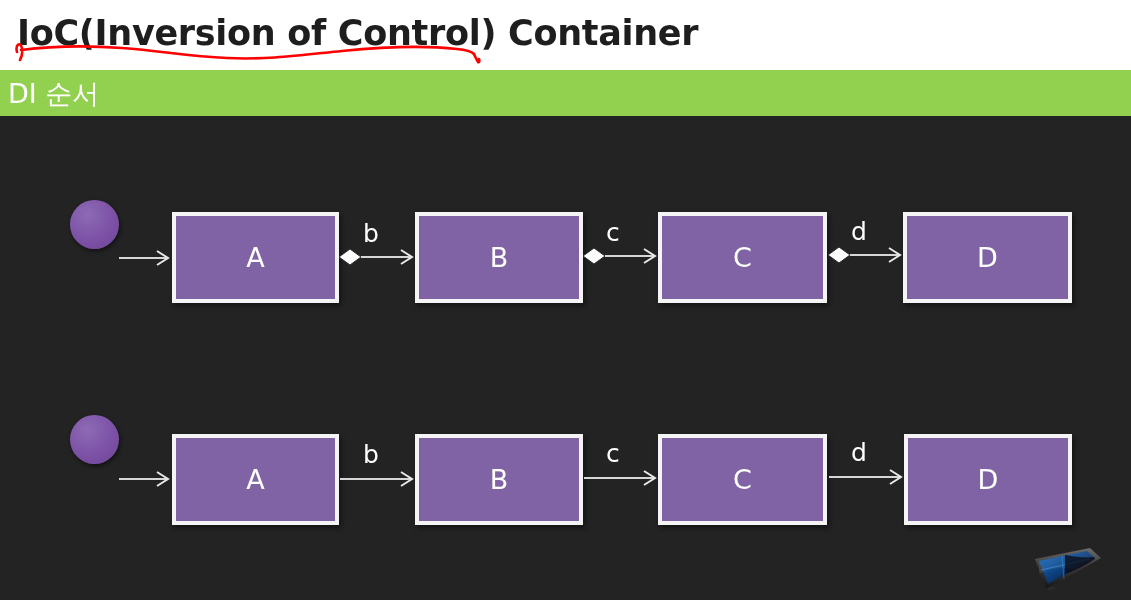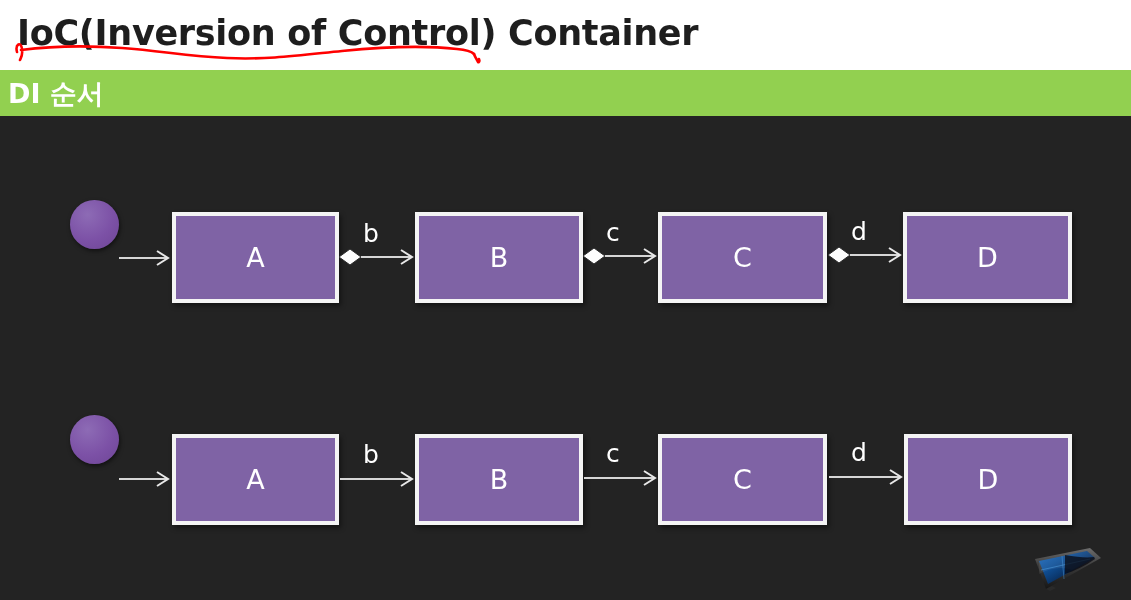--- a/index.html
+++ b/index.html
@@ -60,21 +60,21 @@
     height: 46px;
     background: #92d050;
   }
 
   #section-title {
     position: absolute;
     left: 8px;
     top: 7px;
     font-family: "DejaVu Sans", sans-serif;
     font-size: 27px;
-    font-weight: bold;
+    font-weight: normal;
     color: #ffffff;
     line-height: 33px;
     white-space: nowrap;
   }
 
   
   #canvas {
     position: absolute;
     left: 0; top: 116px;
     width: 1131px;

